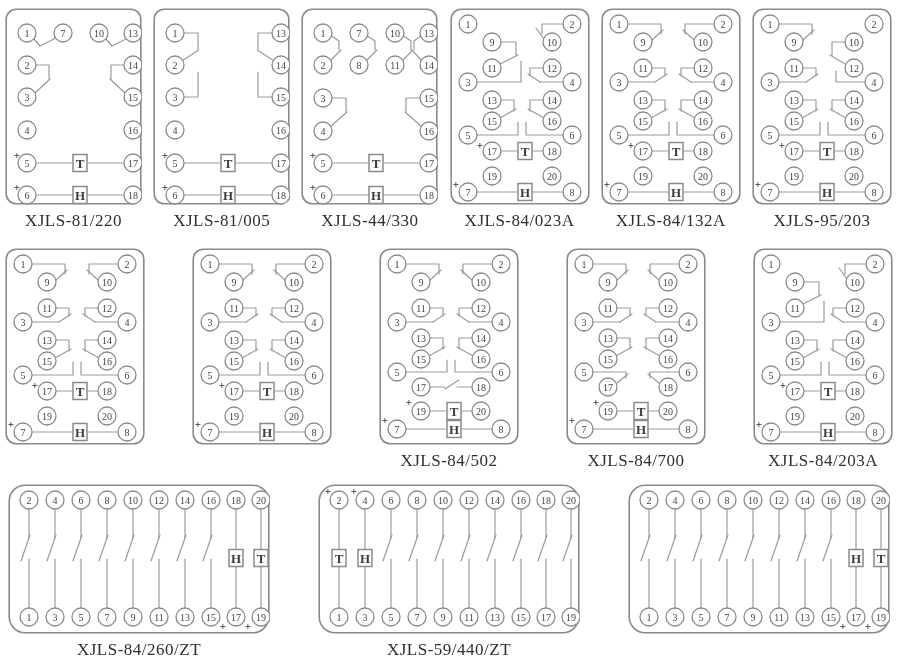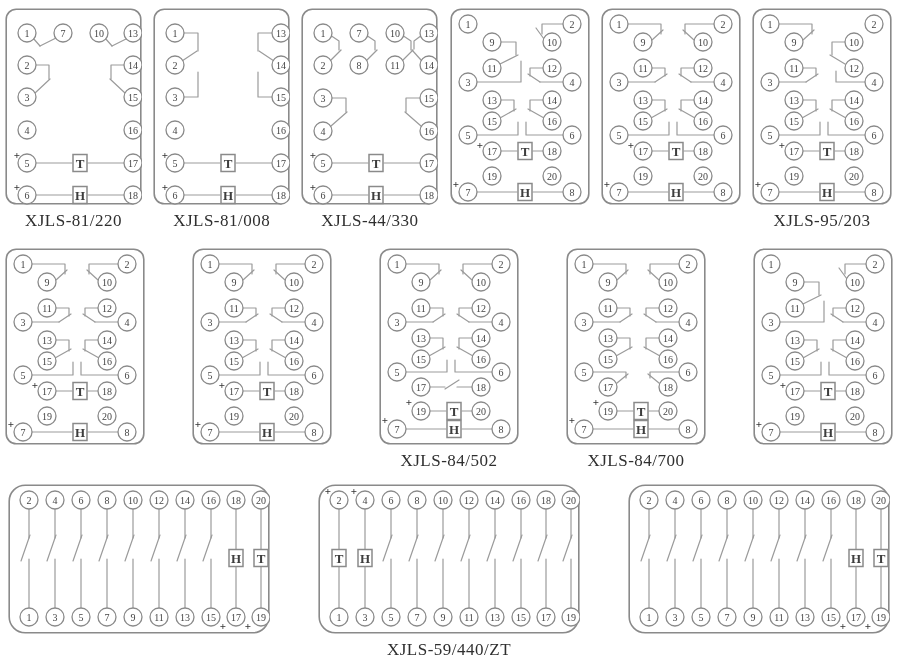--- a/index.html
+++ b/index.html
@@ -176,21 +176,21 @@
           </g>
           <g>
             <circle cx="22" cy="187" r="9" fill="#ffffff" stroke="#8a8a8a" stroke-width="1.3"></circle>
             <text x="22" y="190.5" text-anchor="middle" font-size="10" fill="#444444" font-family="&quot;Liberation Serif&quot;, serif">6</text>
           </g>
           <g>
             <circle cx="128" cy="187" r="9" fill="#ffffff" stroke="#8a8a8a" stroke-width="1.3"></circle>
             <text x="128" y="190.5" text-anchor="middle" font-size="10" fill="#444444" font-family="&quot;Liberation Serif&quot;, serif">18</text>
           </g>
         </svg>
-        <div class="panel-label">XJLS-81/008</div>
+        <div class="panel-label">XJLS-81/005</div>
       </div>
       <div class="relay-panel">
         <svg width="137" height="197" viewBox="0 0 137 197">
           <rect x="1.2" y="1.2" width="134.6" height="194.6" rx="10" ry="10" fill="none" stroke="#8a8a8a" stroke-width="1.6"></rect>
           <polyline points="29,27 38,33 38,42" fill="none" stroke="#9b9b9b" stroke-width="1.2" stroke-linecap="round" stroke-linejoin="round"></polyline>
           <polyline points="30,52 40,42" fill="none" stroke="#9b9b9b" stroke-width="1.2" stroke-linecap="round" stroke-linejoin="round"></polyline>
           <polyline points="65,27 74,33 74,42" fill="none" stroke="#9b9b9b" stroke-width="1.2" stroke-linecap="round" stroke-linejoin="round"></polyline>
           <polyline points="66,52 76,42" fill="none" stroke="#9b9b9b" stroke-width="1.2" stroke-linecap="round" stroke-linejoin="round"></polyline>
           <polyline points="101,27 110,33 110,42" fill="none" stroke="#9b9b9b" stroke-width="1.2" stroke-linecap="round" stroke-linejoin="round"></polyline>
           <polyline points="102,52 112,42" fill="none" stroke="#9b9b9b" stroke-width="1.2" stroke-linecap="round" stroke-linejoin="round"></polyline>
@@ -386,20 +386,21 @@
           </g>
           <g>
             <circle cx="18" cy="184" r="9" fill="#ffffff" stroke="#8a8a8a" stroke-width="1.3"></circle>
             <text x="18" y="187.5" text-anchor="middle" font-size="10" fill="#444444" font-family="&quot;Liberation Serif&quot;, serif">7</text>
           </g>
           <g>
             <circle cx="122" cy="184" r="9" fill="#ffffff" stroke="#8a8a8a" stroke-width="1.3"></circle>
             <text x="122" y="187.5" text-anchor="middle" font-size="10" fill="#444444" font-family="&quot;Liberation Serif&quot;, serif">8</text>
           </g>
         </svg>
+        <div class="panel-label">XJLS-84/023A</div>
       </div>
       <div class="relay-panel">
         <svg width="140" height="197" viewBox="0 0 140 197">
           <rect x="1.2" y="1.2" width="137.6" height="194.6" rx="10" ry="10" fill="none" stroke="#8a8a8a" stroke-width="1.6"></rect>
           <polyline points="27,16 60,16 60,26" fill="none" stroke="#9b9b9b" stroke-width="1.2" stroke-linecap="round" stroke-linejoin="round"></polyline>
           <polyline points="51,32 62,22" fill="none" stroke="#9b9b9b" stroke-width="1.2" stroke-linecap="round" stroke-linejoin="round"></polyline>
           <polyline points="113,16 84,16 84,26" fill="none" stroke="#9b9b9b" stroke-width="1.2" stroke-linecap="round" stroke-linejoin="round"></polyline>
           <polyline points="93,32 82,22" fill="none" stroke="#9b9b9b" stroke-width="1.2" stroke-linecap="round" stroke-linejoin="round"></polyline>
           <polyline points="51,60 64,60 64,68" fill="none" stroke="#9b9b9b" stroke-width="1.2" stroke-linecap="round" stroke-linejoin="round"></polyline>
           <polyline points="27,74 54,74" fill="none" stroke="#9b9b9b" stroke-width="1.2" stroke-linecap="round" stroke-linejoin="round"></polyline>
@@ -501,20 +502,21 @@
           </g>
           <g>
             <circle cx="18" cy="184" r="9" fill="#ffffff" stroke="#8a8a8a" stroke-width="1.3"></circle>
             <text x="18" y="187.5" text-anchor="middle" font-size="10" fill="#444444" font-family="&quot;Liberation Serif&quot;, serif">7</text>
           </g>
           <g>
             <circle cx="122" cy="184" r="9" fill="#ffffff" stroke="#8a8a8a" stroke-width="1.3"></circle>
             <text x="122" y="187.5" text-anchor="middle" font-size="10" fill="#444444" font-family="&quot;Liberation Serif&quot;, serif">8</text>
           </g>
         </svg>
+        <div class="panel-label">XJLS-84/132A</div>
       </div>
       <div class="relay-panel">
         <svg width="140" height="197" viewBox="0 0 140 197">
           <rect x="1.2" y="1.2" width="137.6" height="194.6" rx="10" ry="10" fill="none" stroke="#8a8a8a" stroke-width="1.6"></rect>
           <polyline points="27,16 60,16 60,26" fill="none" stroke="#9b9b9b" stroke-width="1.2" stroke-linecap="round" stroke-linejoin="round"></polyline>
           <polyline points="51,32 62,22" fill="none" stroke="#9b9b9b" stroke-width="1.2" stroke-linecap="round" stroke-linejoin="round"></polyline>
           <polyline points="93,34 80,34 80,47" fill="none" stroke="#9b9b9b" stroke-width="1.2" stroke-linecap="round" stroke-linejoin="round"></polyline>
           <polyline points="93,56 78,47" fill="none" stroke="#9b9b9b" stroke-width="1.2" stroke-linecap="round" stroke-linejoin="round"></polyline>
           <polyline points="113,74 84,74 84,63" fill="none" stroke="#9b9b9b" stroke-width="1.2" stroke-linecap="round" stroke-linejoin="round"></polyline>
           <polyline points="51,60 64,60 64,68" fill="none" stroke="#9b9b9b" stroke-width="1.2" stroke-linecap="round" stroke-linejoin="round"></polyline>
@@ -1197,20 +1199,21 @@
           </g>
           <g>
             <circle cx="18" cy="184" r="9" fill="#ffffff" stroke="#8a8a8a" stroke-width="1.3"></circle>
             <text x="18" y="187.5" text-anchor="middle" font-size="10" fill="#444444" font-family="&quot;Liberation Serif&quot;, serif">7</text>
           </g>
           <g>
             <circle cx="122" cy="184" r="9" fill="#ffffff" stroke="#8a8a8a" stroke-width="1.3"></circle>
             <text x="122" y="187.5" text-anchor="middle" font-size="10" fill="#444444" font-family="&quot;Liberation Serif&quot;, serif">8</text>
           </g>
         </svg>
+        <div class="panel-label">XJLS-84/203A</div>
       </div>
     </div>
   <div class="diagram-row" id="diagram-row-3">
       <div class="relay-panel">
         <svg width="262" height="150" viewBox="0 0 262 150">
           <rect x="1.2" y="1.2" width="259.6" height="147.6" rx="16" ry="16" fill="none" stroke="#8a8a8a" stroke-width="1.6"></rect>
           <polyline points="21,25 21,54" fill="none" stroke="#9b9b9b" stroke-width="1.2" stroke-linecap="round" stroke-linejoin="round"></polyline>
           <polyline points="21,124 21,75" fill="none" stroke="#9b9b9b" stroke-width="1.2" stroke-linecap="round" stroke-linejoin="round"></polyline>
           <polyline points="13,77 22,51" fill="none" stroke="#9b9b9b" stroke-width="1.2" stroke-linecap="round" stroke-linejoin="round"></polyline>
           <polyline points="47,25 47,54" fill="none" stroke="#9b9b9b" stroke-width="1.2" stroke-linecap="round" stroke-linejoin="round"></polyline>
@@ -1322,20 +1325,21 @@
           </g>
           <g>
             <circle cx="228" cy="133" r="9" fill="#ffffff" stroke="#8a8a8a" stroke-width="1.3"></circle>
             <text x="228" y="136.5" text-anchor="middle" font-size="10" fill="#444444" font-family="&quot;Liberation Serif&quot;, serif">17</text>
           </g>
           <g>
             <circle cx="253" cy="133" r="9" fill="#ffffff" stroke="#8a8a8a" stroke-width="1.3"></circle>
             <text x="253" y="136.5" text-anchor="middle" font-size="10" fill="#444444" font-family="&quot;Liberation Serif&quot;, serif">19</text>
           </g>
         </svg>
+        <div class="panel-label">XJLS-84/260/ZT</div>
       </div>
       <div class="relay-panel">
         <svg width="262" height="150" viewBox="0 0 262 150">
           <rect x="1.2" y="1.2" width="259.6" height="147.6" rx="16" ry="16" fill="none" stroke="#8a8a8a" stroke-width="1.6"></rect>
           <polyline points="21,25 21,66" fill="none" stroke="#9b9b9b" stroke-width="1.2" stroke-linecap="round" stroke-linejoin="round"></polyline>
           <polyline points="21,82 21,124" fill="none" stroke="#9b9b9b" stroke-width="1.2" stroke-linecap="round" stroke-linejoin="round"></polyline>
           <polyline points="47,25 47,66" fill="none" stroke="#9b9b9b" stroke-width="1.2" stroke-linecap="round" stroke-linejoin="round"></polyline>
           <polyline points="47,82 47,124" fill="none" stroke="#9b9b9b" stroke-width="1.2" stroke-linecap="round" stroke-linejoin="round"></polyline>
           <polyline points="73,25 73,54" fill="none" stroke="#9b9b9b" stroke-width="1.2" stroke-linecap="round" stroke-linejoin="round"></polyline>
           <polyline points="73,124 73,75" fill="none" stroke="#9b9b9b" stroke-width="1.2" stroke-linecap="round" stroke-linejoin="round"></polyline>

